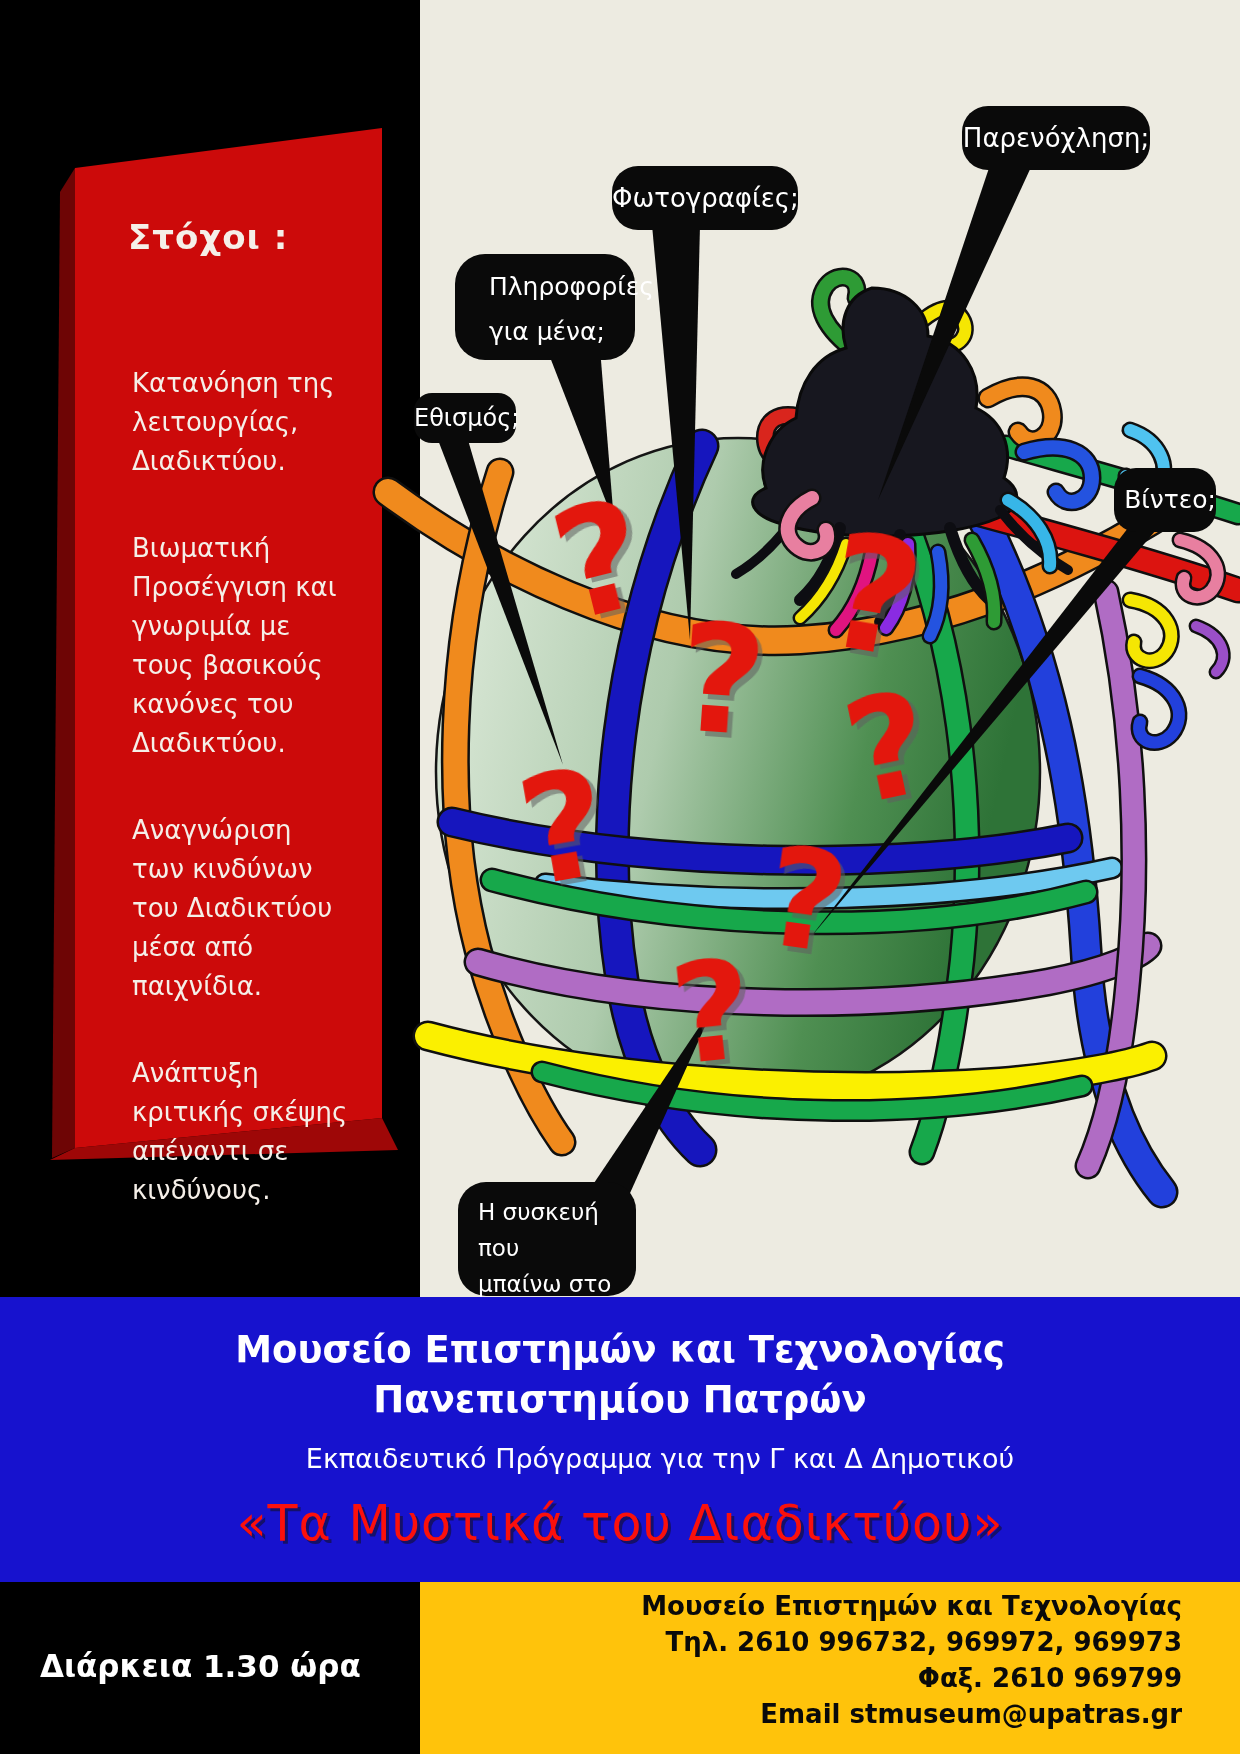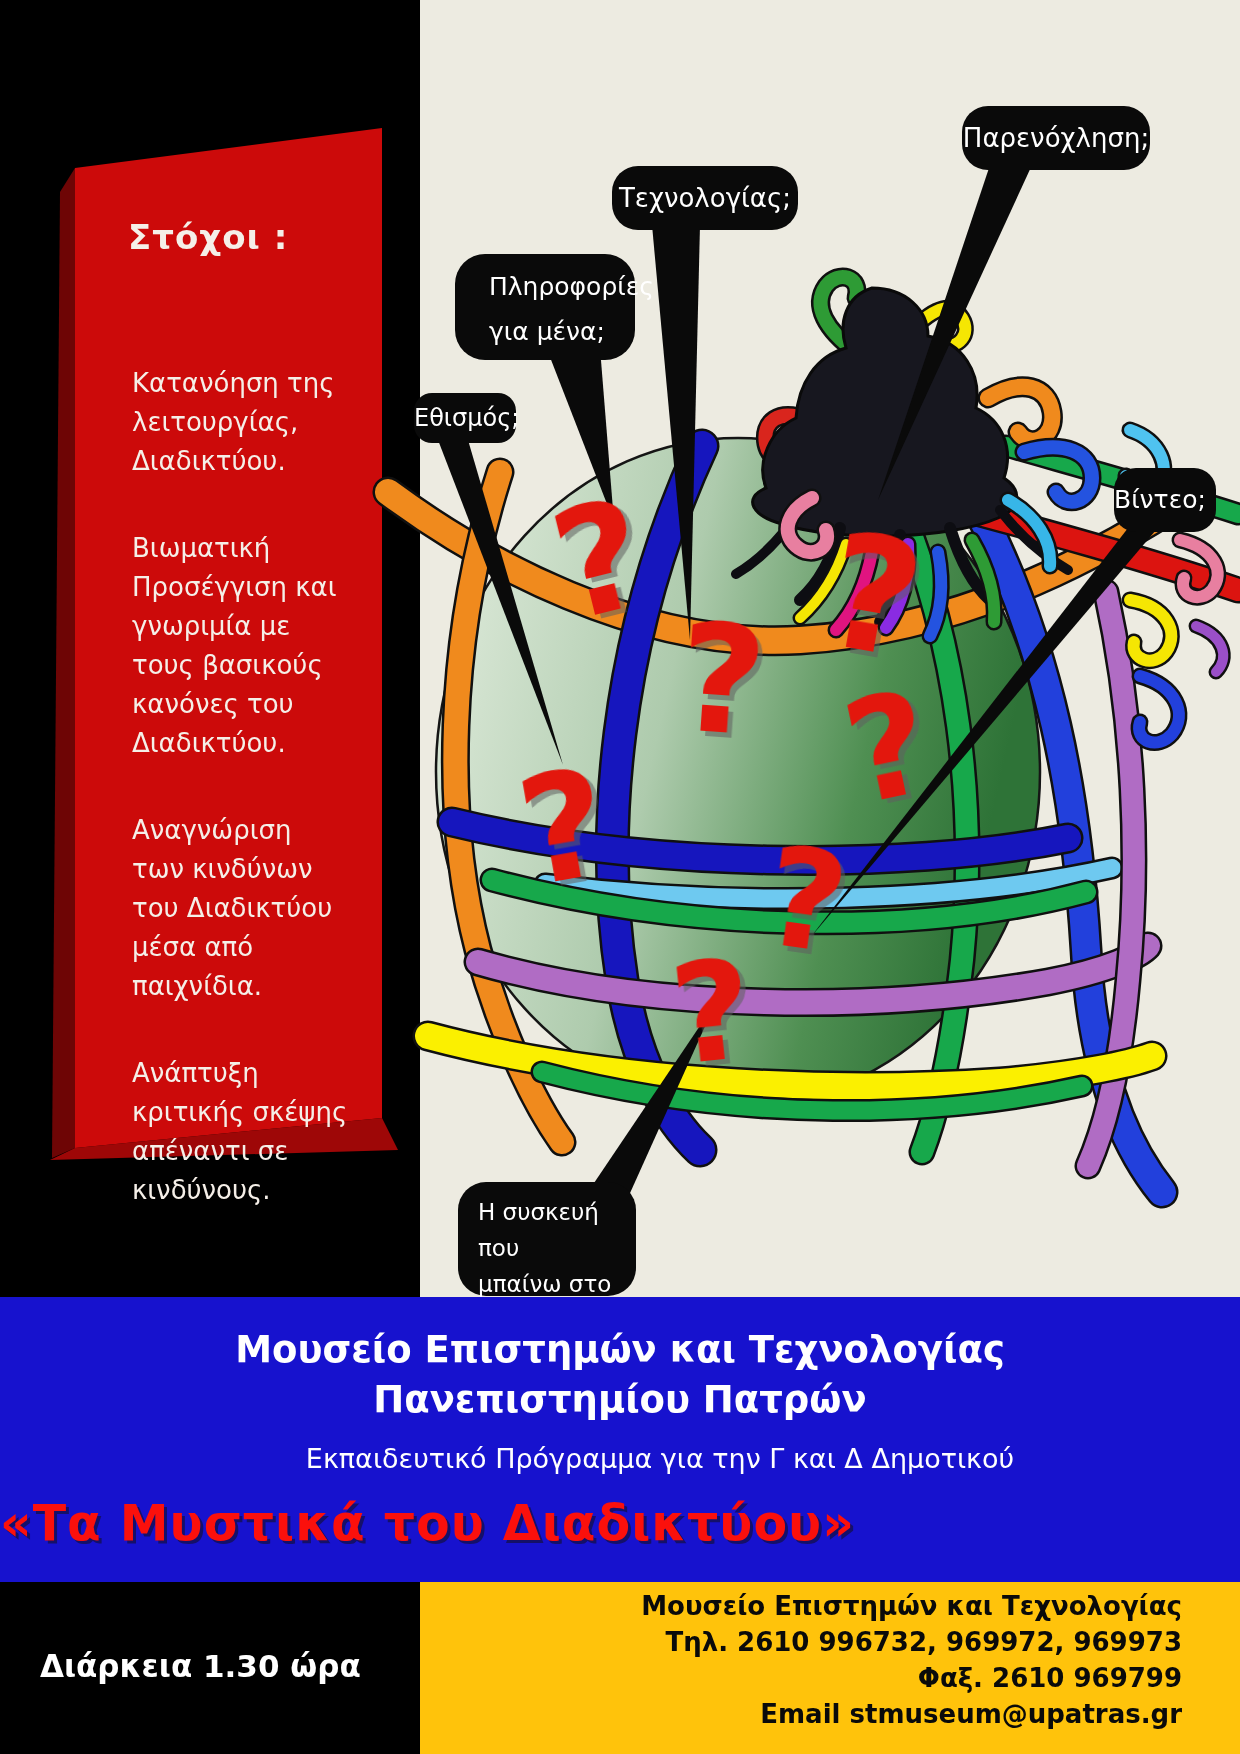--- a/index.html
+++ b/index.html
@@ -25,29 +25,29 @@
   .goal-item{font-size:26px;line-height:39px;margin:0 0 29px 4px;}
   
   .callout{
     position:absolute;background:#0A0A0A;color:#ffffff;border-radius:26px;
     white-space:pre-line;box-sizing:border-box;
   }
   .co-info{left:455px;top:254px;width:180px;height:106px;font-size:25px;line-height:45px;padding:10px 0 0 34px;border-radius:30px;}
   .co-photos{left:612px;top:166px;width:186px;height:64px;font-size:26px;text-align:center;line-height:64px;}
   .co-harass{left:962px;top:106px;width:188px;height:64px;font-size:26px;text-align:center;line-height:64px;}
   .co-addict{left:414px;top:393px;width:102px;height:50px;font-size:24px;text-align:center;line-height:50px;border-radius:18px;}
-  .co-video{left:1114px;top:468px;width:102px;height:64px;font-size:25px;text-align:left;line-height:64px;border-radius:22px;}
+  .co-video{left:1114px;top:468px;width:102px;height:64px;font-size:25px;text-align:right;line-height:64px;border-radius:22px;}
   .co-device{left:458px;top:1182px;width:178px;height:114px;font-size:23px;line-height:36px;padding:12px 8px 0 20px;border-radius:28px;}
   
   .blueband{position:absolute;left:0;top:1297px;width:1240px;height:285px;background:#1712CE;color:#fff;}
   .bb-heading{position:absolute;left:0;top:28px;width:100%;text-align:center;font-size:37px;font-weight:bold;line-height:50px;white-space:pre-line;}
   .bb-sub{position:absolute;left:12px;top:146px;width:100%;text-align:center;font-size:27px;padding-left:28px;}
   .bb-title{
-    position:absolute;left:0;top:198px;width:100%;
-    font-size:49px;font-weight:bold;color:#FB100C;
+    position:absolute;left:0;top:198px;width:100%;text-align:center;
+    font-size:49px;font-weight:normal;color:#FB100C;
     text-shadow:3px 3px 0 #14106a; letter-spacing:1px;
   }
   
   .yellowbox{position:absolute;left:420px;top:1582px;width:820px;height:172px;background:#FFC30B;}
   .contact{
     position:absolute;left:420px;top:1588px;width:762px;padding-right:58px;
     text-align:right;color:#0a0a0a;font-size:26px;font-weight:bold;line-height:36px;
   }
   .duration{
     position:absolute;left:40px;top:1648px;width:330px;
@@ -207,21 +207,21 @@
 μέσα από
 παιχνίδια.</div>
     <div class="goal-item">Ανάπτυξη
 κριτικής σκέψης
 απέναντι σε
 κινδύνους.</div>
   </div>
 
   <div class="callout co-info">Πληροφορίες
 για μένα;</div>
-  <div class="callout co-photos">Τεχνολογίας;</div>
+  <div class="callout co-photos">Φωτογραφίες;</div>
   <div class="callout co-harass">Παρενόχληση;</div>
   <div class="callout co-addict">Εθισμός;</div>
   <div class="callout co-video">Βίντεο;</div>
   <div class="callout co-device">Η συσκευή που
 μπαίνω  στο
 Διαδίκτυο;</div>
 
   <div class="blueband">
     <div class="bb-heading">Μουσείο  Επιστημών και Τεχνολογίας
 Πανεπιστημίου Πατρών</div>

